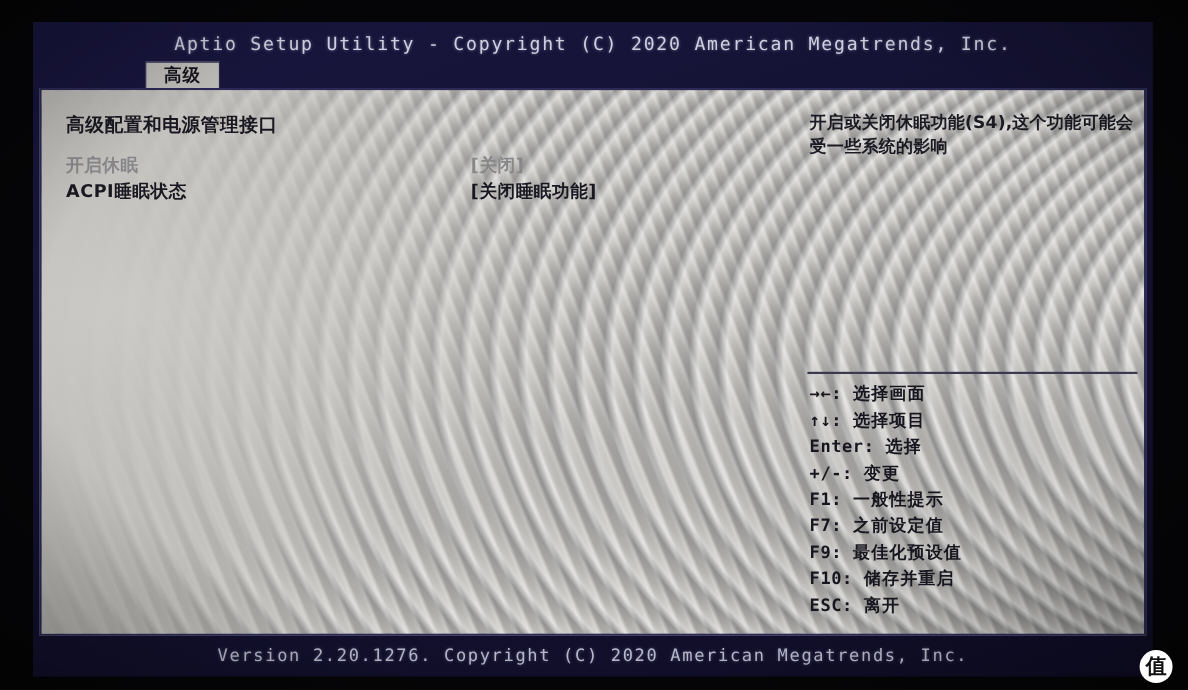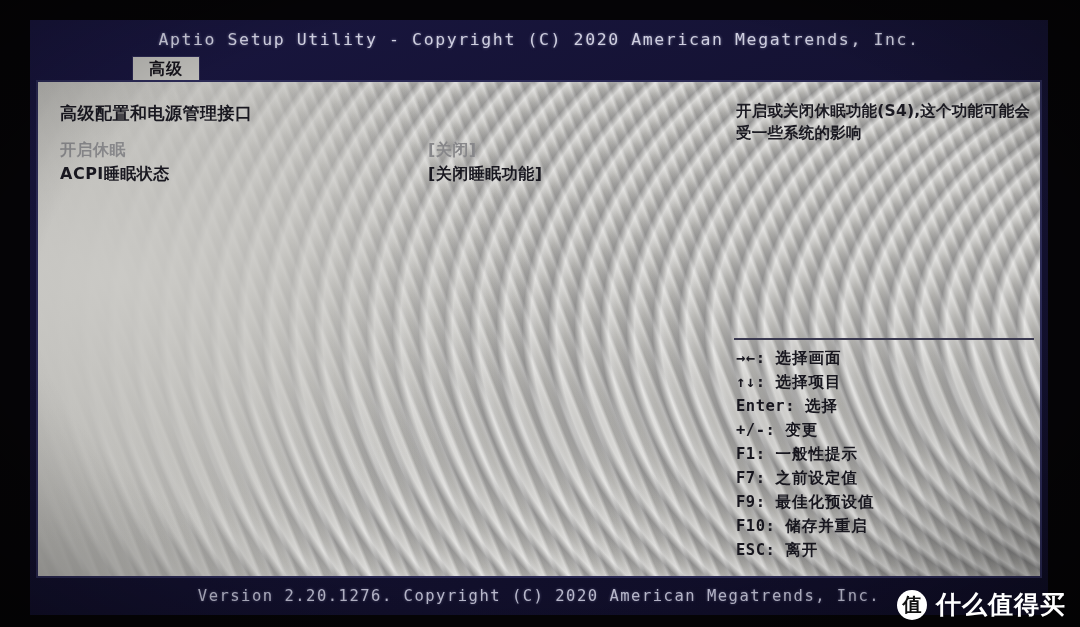--- a/index.html
+++ b/index.html
@@ -376,16 +376,15 @@
 
       </div>
     </div>
 
     <div id="footer">Version 2.20.1276. Copyright (C) 2020 American Megatrends, Inc.</div>
 
   </div>
 
   <div id="watermark">
     <div class="badge">值</div>
-    <div class="wtext">什么值得买</div>
   </div>
 
 </div>
 
 </body></html>

